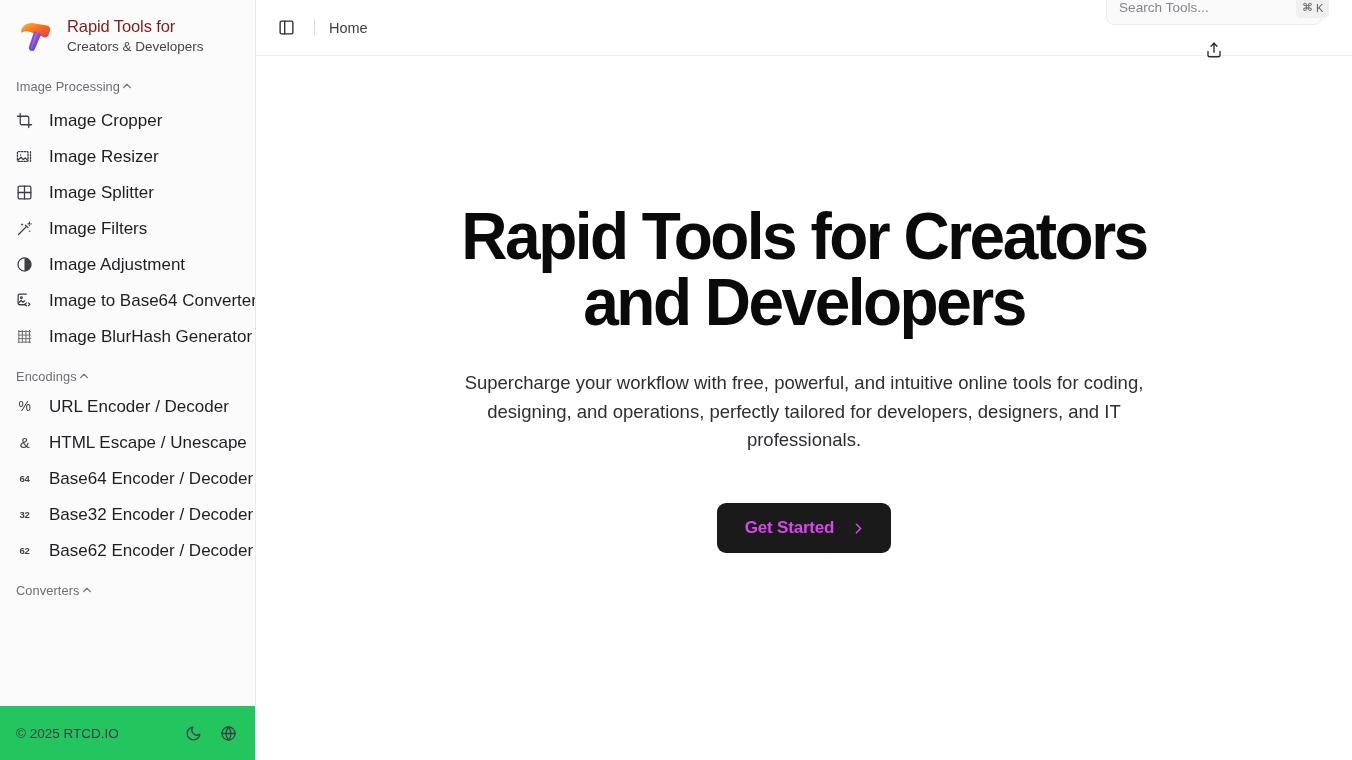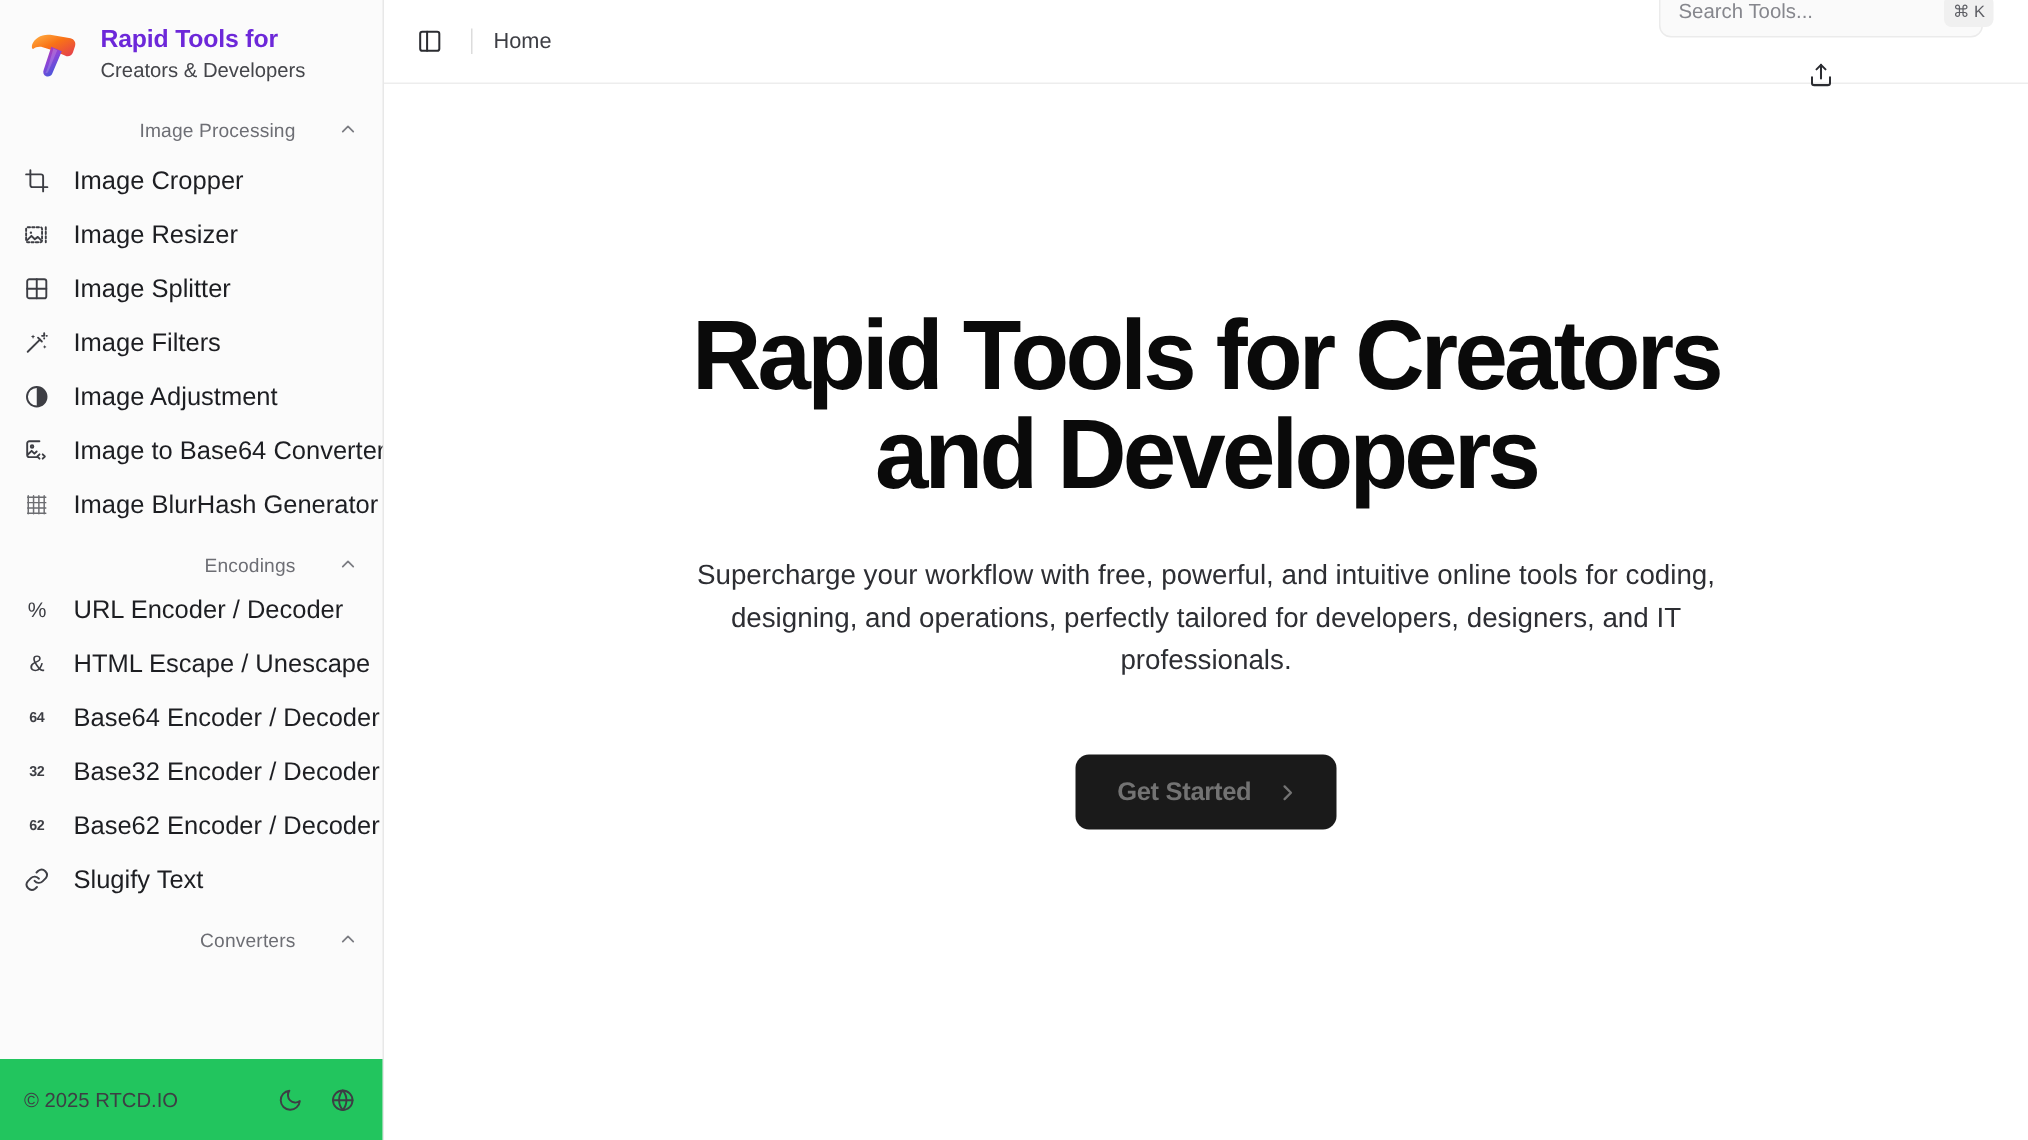--- a/index.html
+++ b/index.html
@@ -20,35 +20,34 @@
     display: flex; flex-direction: column;
     position: relative;
   }
   .brand {
     display: flex; align-items: center; gap: 11px;
     padding: 16px 14px 12px 16px;
   }
   .brand-logo { width: 40px; height: 40px; flex: 0 0 40px; }
   .brand-text { display: flex; flex-direction: column; gap: 2px; }
   .brand-title {
-    font-size: 16.5px; font-weight: bold; color: #6d28d9;
+    font-size: 16.5px; font-weight: normal; color: #7f1d1d;
     letter-spacing: -0.1px; line-height: 1.2;
   }
   .brand-sub { font-size: 13.5px; color: #44454a; line-height: 1.2; }
 
   .nav {
     flex: 1 1 auto;
     overflow: hidden;
     padding: 0 0 0 0;
   }
   .section-header {
-    display: flex; align-items: center; justify-content: flex-end;
+    display: flex; align-items: center; justify-content: flex-start;
     padding: 10px 16px 8px 16px;
     height: 34px;
-    gap: 28px;
   }
   .section-title {
     font-size: 12.8px; color: #6d6e74; letter-spacing: 0.1px;
   }
   .chev { width: 14px; height: 14px; color: #7b7c82; flex: 0 0 14px; }
 
   .nav-item {
     display: flex; align-items: center; gap: 16px;
     height: 36px;
     padding: 0 16px;
@@ -145,21 +144,21 @@
     margin-bottom: 34px;
   }
   .hero-sub {
     font-size: 18.5px; line-height: 1.55;
     color: #2d2e33;
     max-width: 700px;
     margin-bottom: 48px;
   }
   .cta {
     display: inline-flex; align-items: center; gap: 16px;
-    background: #1a1a1a; color: #737373;
+    background: #1a1a1a; color: #d946ef;
     border: none; border-radius: 9px;
     height: 50px; padding: 0 24px 0 28px;
     font-size: 17px; font-weight: bold;
     font-family: "Liberation Sans", sans-serif;
     cursor: pointer;
     letter-spacing: -0.2px;
   }
   .cta svg { width: 17px; height: 17px; display: block; }
 </style>
 </head>
@@ -323,29 +322,20 @@
       </div>
 
       <div class="nav-item">
         <span class="nav-icon">
           <span class="txticon">62</span>
         </span>
         <span class="nav-label">Base62 Encoder / Decoder</span>
       </div>
 
 
-      <div class="nav-item">
-        <span class="nav-icon">
-          <svg viewBox="0 0 24 24" fill="none" stroke="currentColor" stroke-width="1.8" stroke-linecap="round" stroke-linejoin="round">
-              <path d="M10 13a5 5 0 0 0 7.5.5l3-3a5 5 0 0 0-7-7l-1.7 1.7"></path>
-              <path d="M14 11a5 5 0 0 0-7.5-.5l-3 3a5 5 0 0 0 7 7l1.7-1.7"></path>
-            </svg>
-        </span>
-        <span class="nav-label">Slugify Text</span>
-      </div>
 
       <div class="section-header" style="padding-top:18px;">
         <span class="section-title">Converters</span>
         <span class="chev">
           <svg viewBox="0 0 24 24" fill="none" stroke="currentColor" stroke-width="2" stroke-linecap="round" stroke-linejoin="round">
               <polyline points="18 15 12 9 6 15"></polyline>
             </svg>
         </span>
       </div>
 

